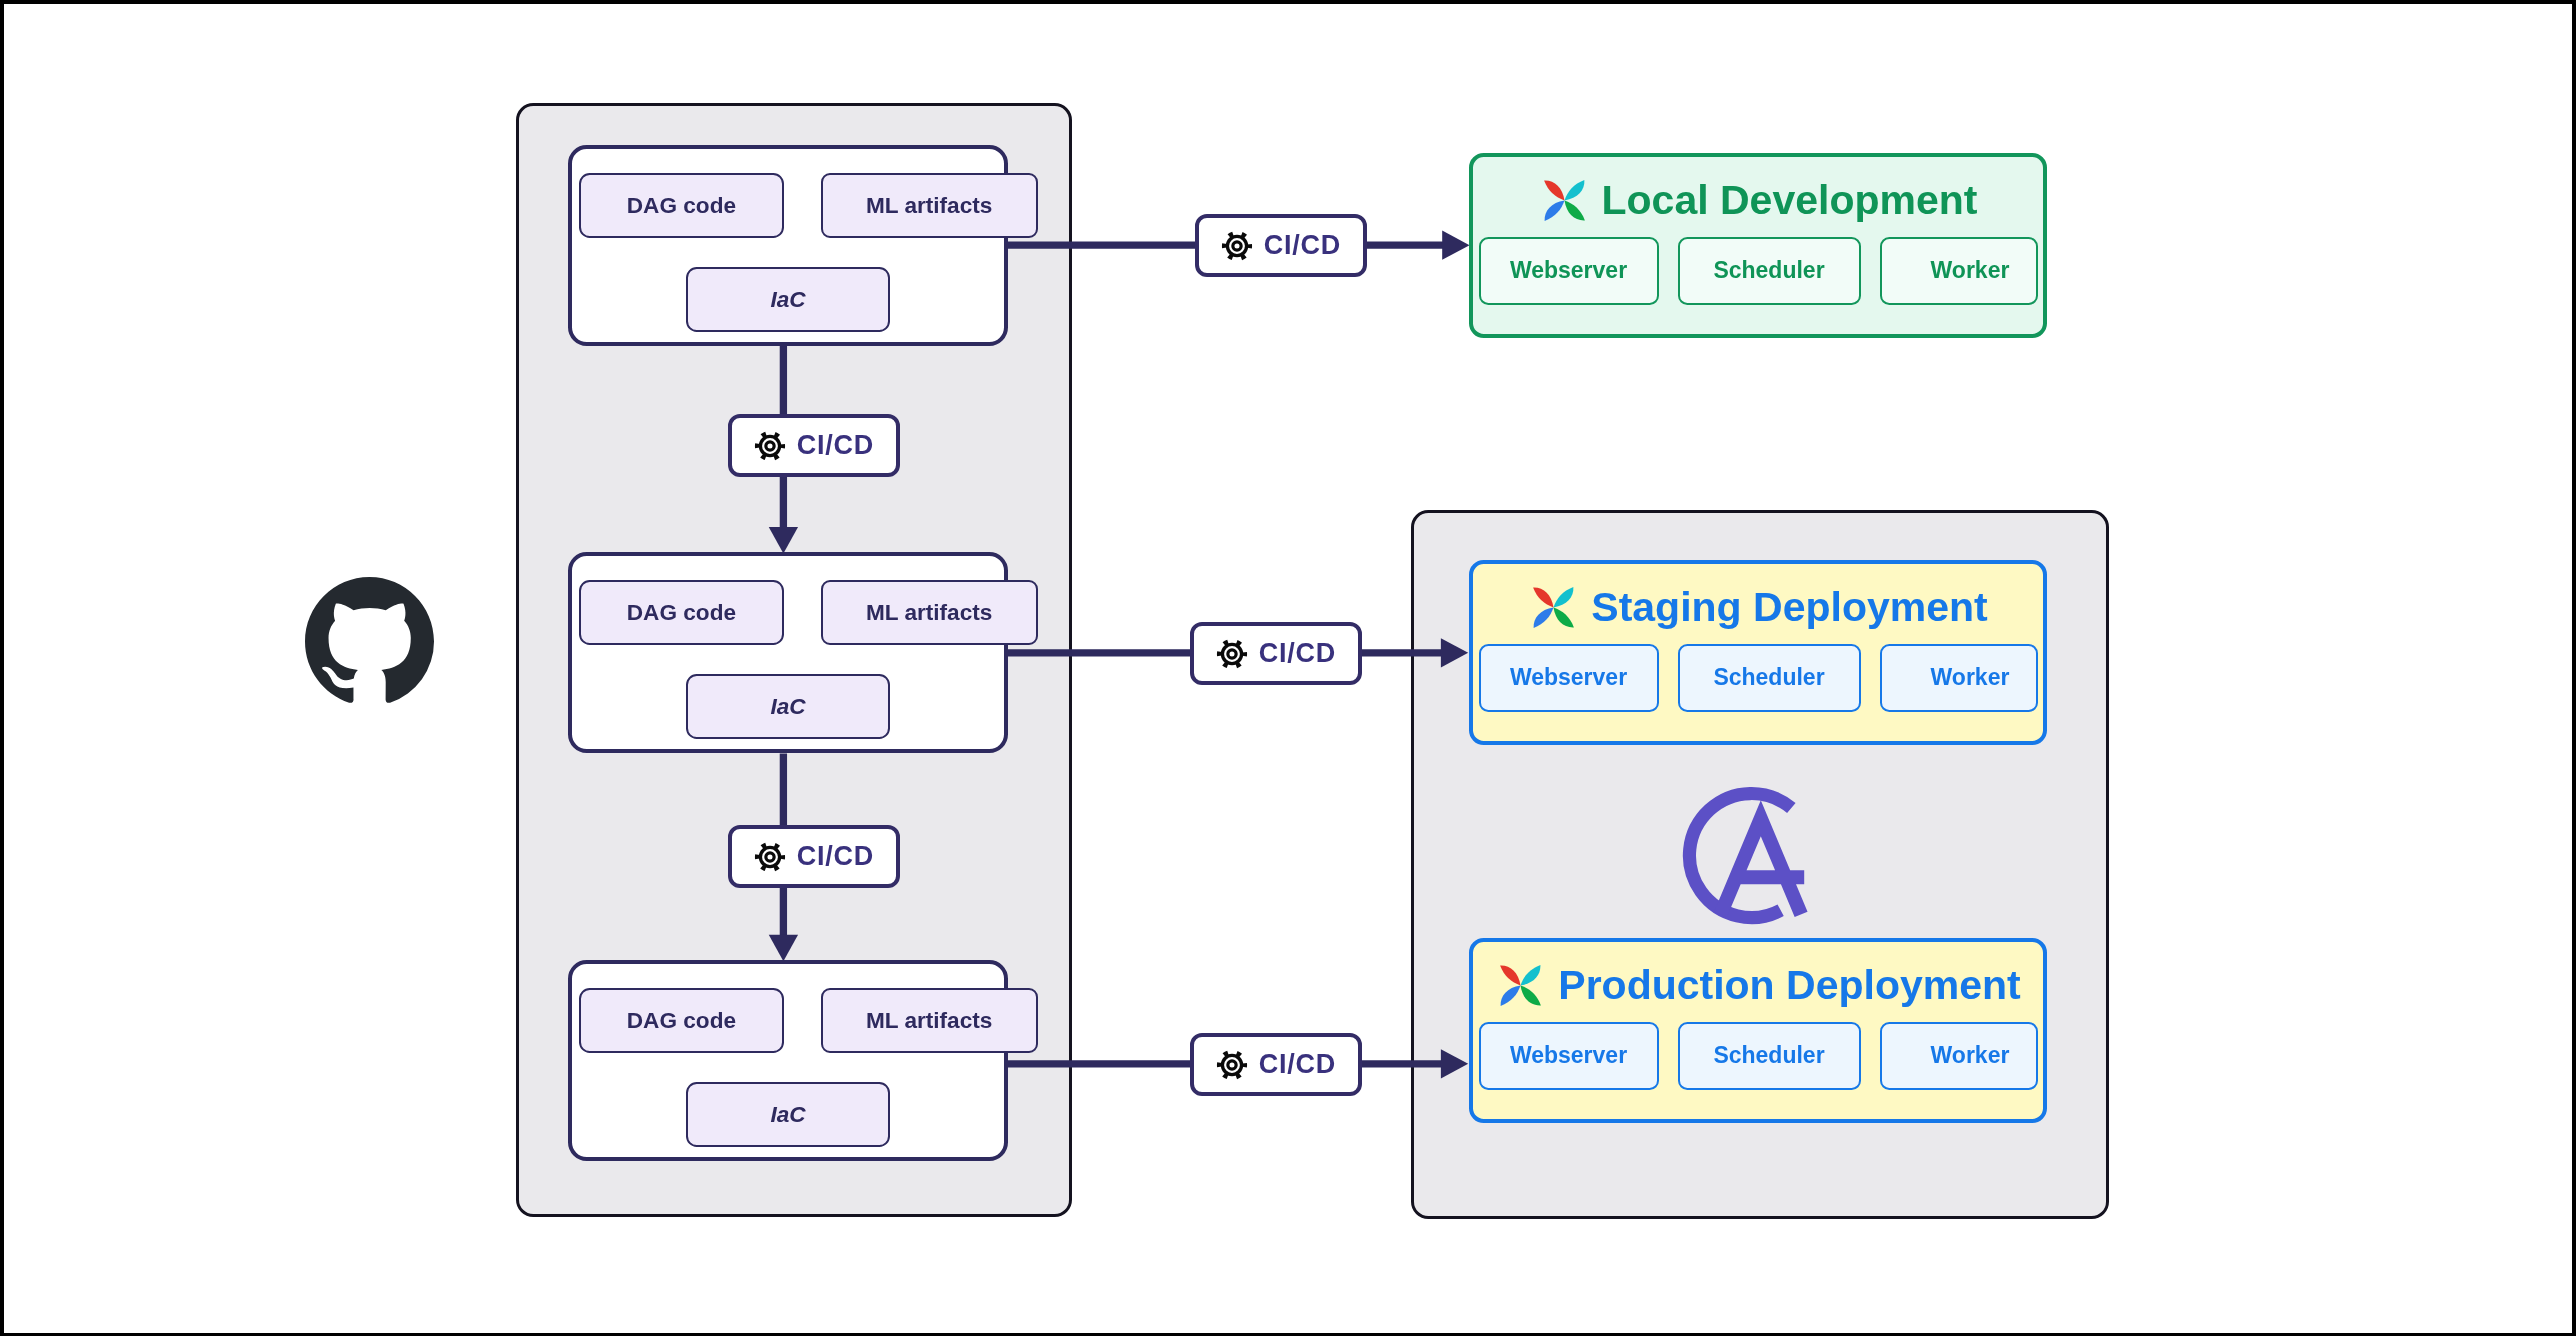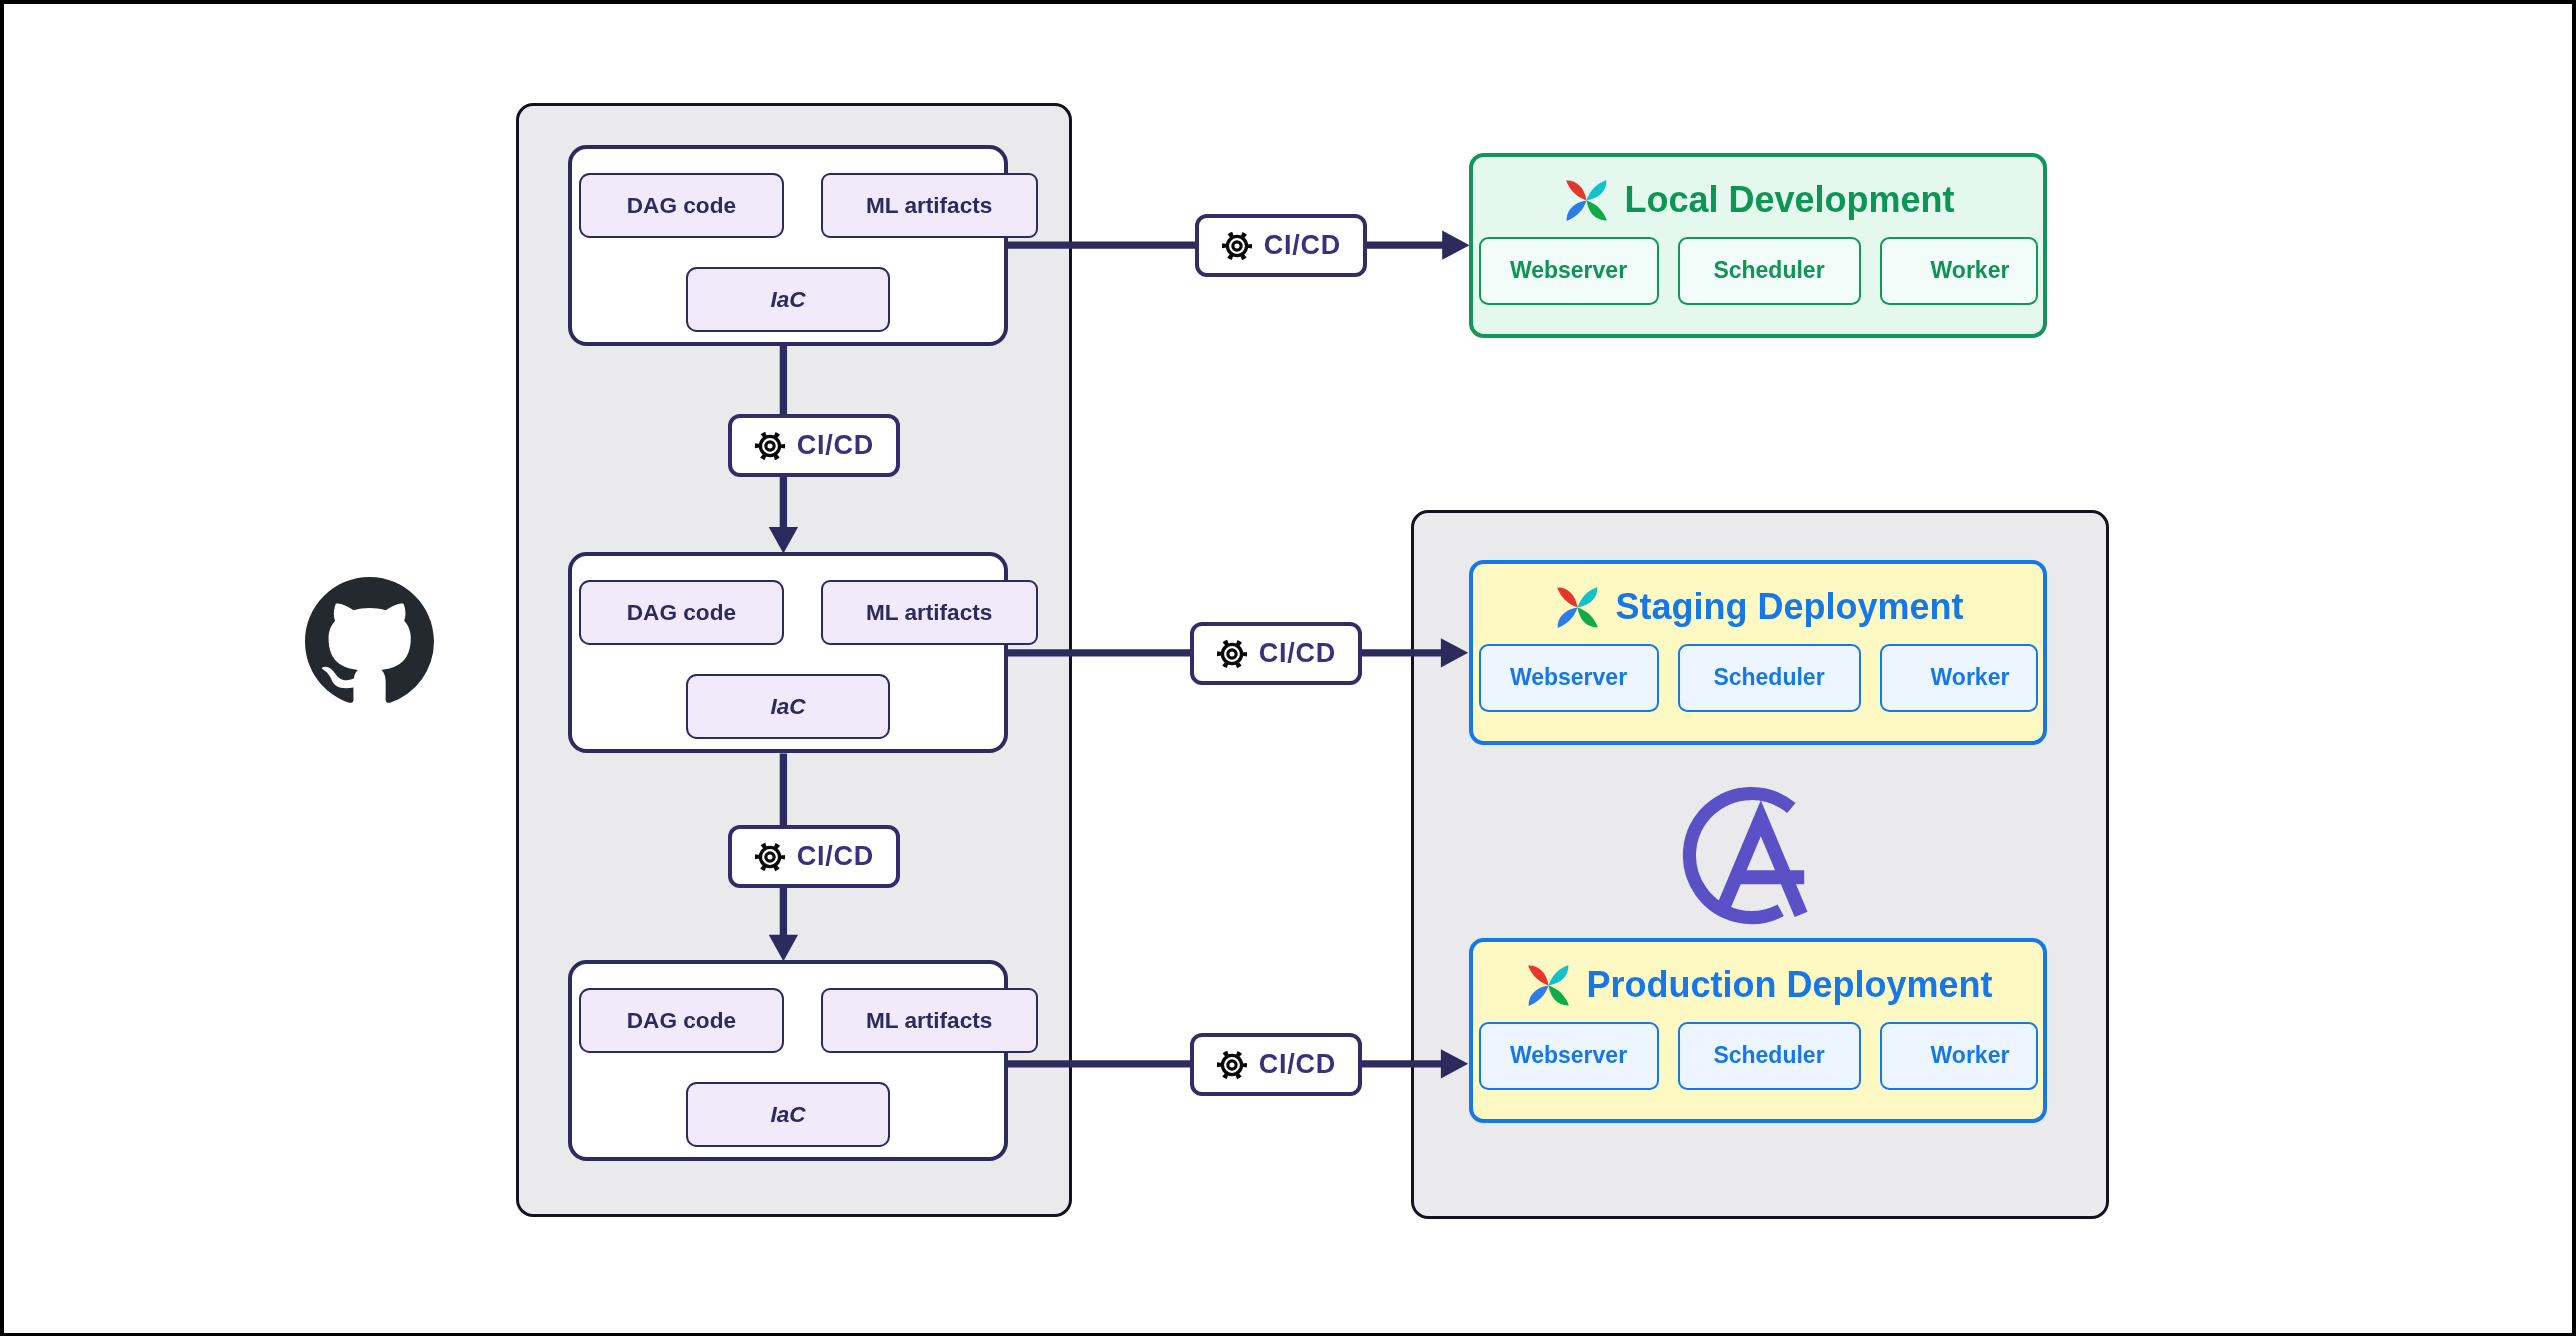--- a/index.html
+++ b/index.html
@@ -28,21 +28,21 @@
          display:flex;align-items:center;justify-content:center;gap:10.7px;z-index:4;margin-left:31px;}
   .badge .label{font-weight:700;font-size:27px;color:#39317D;letter-spacing:0.7px;}
   .badge svg{display:block;}
 
   
   .env-box{left:1469px;width:578px;height:185px;border-radius:14.7px;z-index:3;
            display:flex;flex-direction:column;align-items:center;padding-top:14.7px;}
   .env-green{background:#E4F8EE;border:4px solid #12965B;}
   .env-blue{background:#fef9c3;border:4px solid #1678E8;}
   .env-header{display:flex;align-items:center;justify-content:center;gap:12px;height:57px;}
-  .env-title{font-weight:700;font-size:36px;}
+  .env-title{font-weight:700;font-size:41px;}
   .env-green .env-title{color:#0F9457;}
   .env-blue .env-title{color:#1678E8;}
   .env-services{display:flex;gap:19px;margin-top:8px;align-items:center;}
   .svc{height:64px;border-radius:9.3px;display:flex;align-items:center;justify-content:center;
        font-weight:700;font-size:23px;}
   .env-green .svc{background:#F2FCF8;border:2.7px solid #12965B;color:#0F9457;}
   .env-blue .svc{background:#EDF6FE;border:2.7px solid #1678E8;color:#1678E8;}
   .svc.w-web{width:176px;}
   .svc.w-sch{width:179px;}
   .svc.w-wrk{width:131px;padding-left:23px;}

